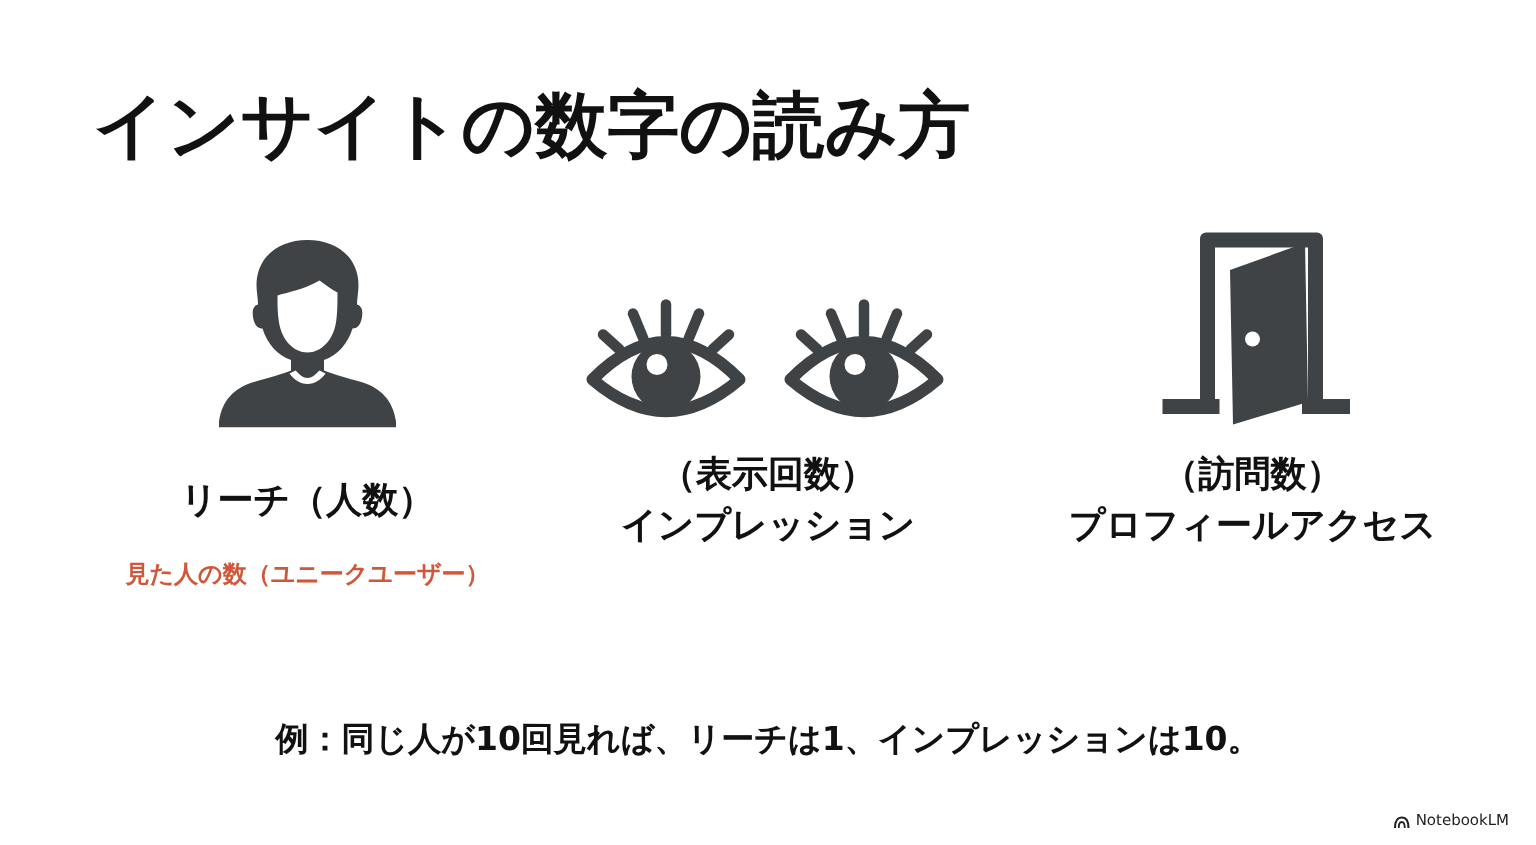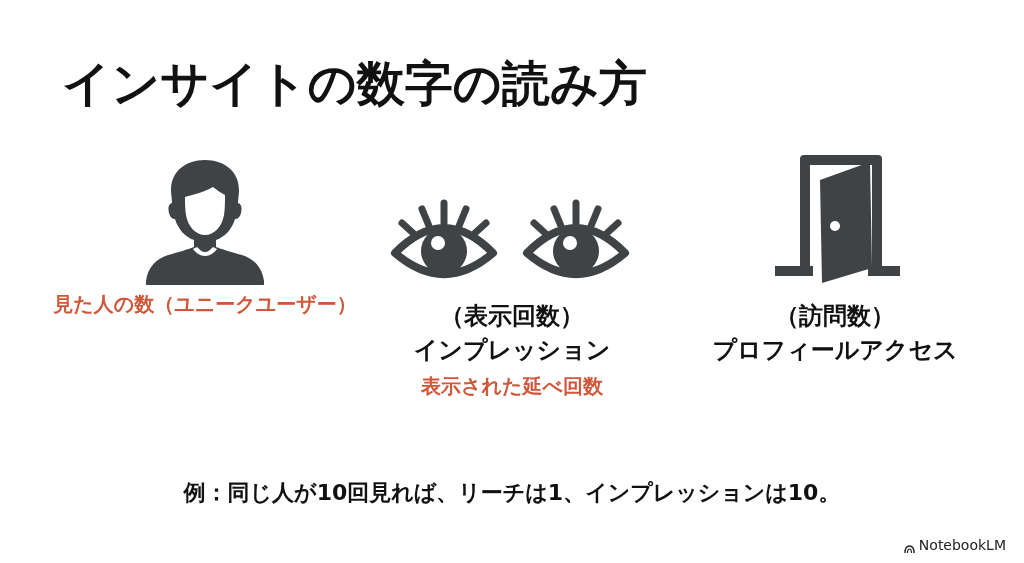--- a/index.html
+++ b/index.html
@@ -10,46 +10,49 @@
     .title {
       position: absolute; left: 62px; top: 52px; font-size: 48px; font-weight: bold;
       letter-spacing: 0px; white-space: nowrap;
     }
     .col { position: absolute; top: 145px; width: 320px; text-align: center; }
     .col .icon { height: 140px; display: flex; justify-content: center; align-items: flex-end; }
     .col .label {
       margin-top: 14px; font-size: 24px; font-weight: bold; line-height: 34px; min-height: 68px;
       display: flex; flex-direction: column; justify-content: flex-start; align-items: center;
     }
-    .col .sub { font-size: 20px; font-weight: bold; color: #d0583a; margin-top: 6px; white-space: nowrap; }
+    .col .sub { font-size: 16px; font-weight: bold; color: #d0583a; margin-top: 6px; white-space: nowrap; }
     .col1 { left: 45px; }
     .col2 { left: 352px; }
     .col3 { left: 675px; }
     .col1 .label { padding-top: 17px; min-height: 51px; }
     .example {
       position: absolute; left: 0; width: 1024px; top: 478px; text-align: center;
       font-size: 22px; font-weight: bold; white-space: nowrap;
     }
     .brand {
-      position: absolute; right: 18px; bottom: 10px; font-size: 14px; color: #222;
-      display: flex; align-items: flex-end; gap: 4px;
+      position: absolute; right: 18px; bottom: 10px; font-size: 10px; color: #222;
+      display: flex; align-items: center; gap: 4px;
     }
   </style>
 </head>
 <body>
 
 <div class="title">インサイトの数字の読み方</div>
 
 <div class="col col1">
   <div class="icon">
     <svg width="130" height="130" viewBox="0 0 130 130">
       <path fill="#404345" d="M65 5c-20 0-34 12-34 30 0 5 1 9 1 13-4 1-4 6-3 10 1 4 3 6 6 6 3 10 10 18 19 21v7c-5 2-15 5-26 8-12 4-20 12-22 26v4h118v-4c-2-14-10-22-22-26-11-3-21-6-26-8v-7c9-3 16-11 19-21 3 0 5-2 6-6 1-4 1-9-3-10 0-4 1-8 1-13 0-18-14-30-34-30z"></path>
       <path fill="#ffffff" d="M45 42c6-2 18-4 28-10 4 3 8 6 12 8 0 6 0 14-1 20-2 12-10 20-19 20s-17-8-19-20c-1-6-1-12-1-18z"></path>
       <path fill="#ffffff" d="M57 92c3 3 5 5 8 5s5-2 8-5l4 2c-3 4-7 7-12 7s-9-3-12-7z"></path>
     </svg>
+  </div>
+  <div class="label">
+    <span>リーチ（人数）</span>
   </div>
   <div class="sub">見た人の数（ユニークユーザー）</div>
 </div>
 
 <div class="col col2">
   <div class="icon">
     <svg width="250" height="90" viewBox="0 0 250 90">
       <g fill="#404345" stroke="#404345">
         <g transform="translate(0,0)">
           <line x1="57" y1="8" x2="57" y2="28" stroke-width="7" stroke-linecap="round"></line>
@@ -71,21 +74,20 @@
           <circle cx="57" cy="56" r="23" stroke="none"></circle>
           <circle cx="51" cy="48" r="7" fill="#ffffff" stroke="none"></circle>
         </g>
       </g>
     </svg>
   </div>
   <div class="label">
     <span>（表示回数）</span>
     <span>インプレッション</span>
   </div>
-  <div class="sub">表示された延べ回数</div>
 </div>
 
 <div class="col col3">
   <div class="icon">
     <svg width="130" height="135" viewBox="0 0 130 135">
       <g fill="#404345">
         <path d="M30 5 h78 a4 4 0 0 1 4 4 v112 h-10 V15 H40 v106 h-10 V9 a4 4 0 0 1 4-4z"></path>
         <rect x="5" y="116" width="38" height="10"></rect>
         <rect x="98" y="116" width="32" height="10"></rect>
         <path d="M50 30 L100 12 L102 118 L52 133 Z"></path>

